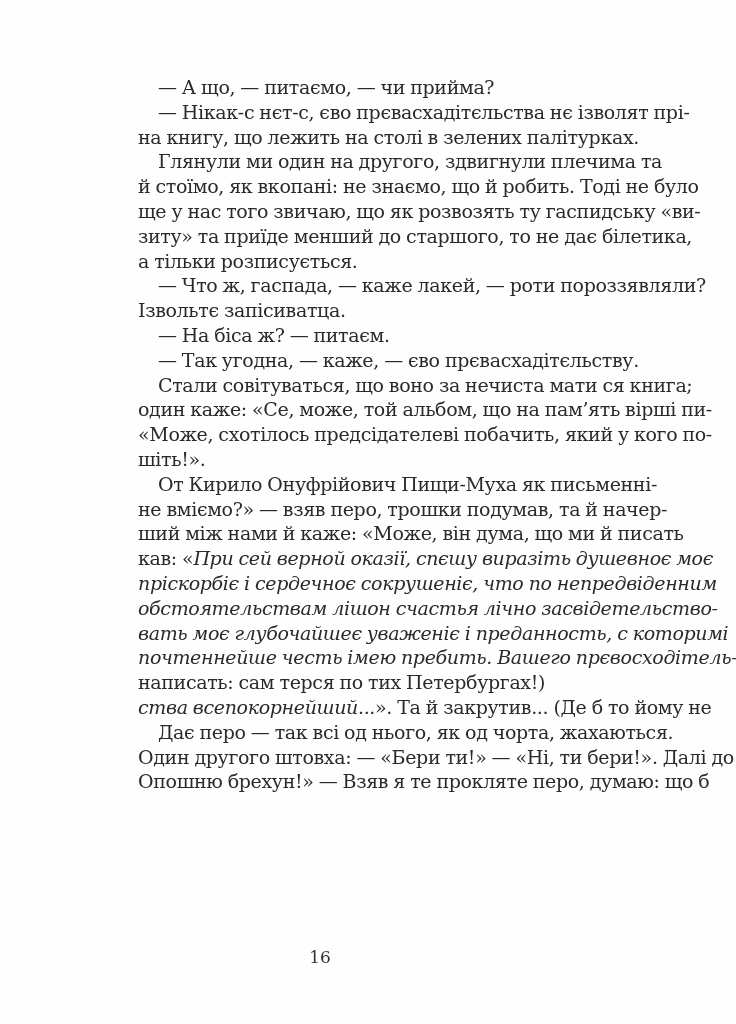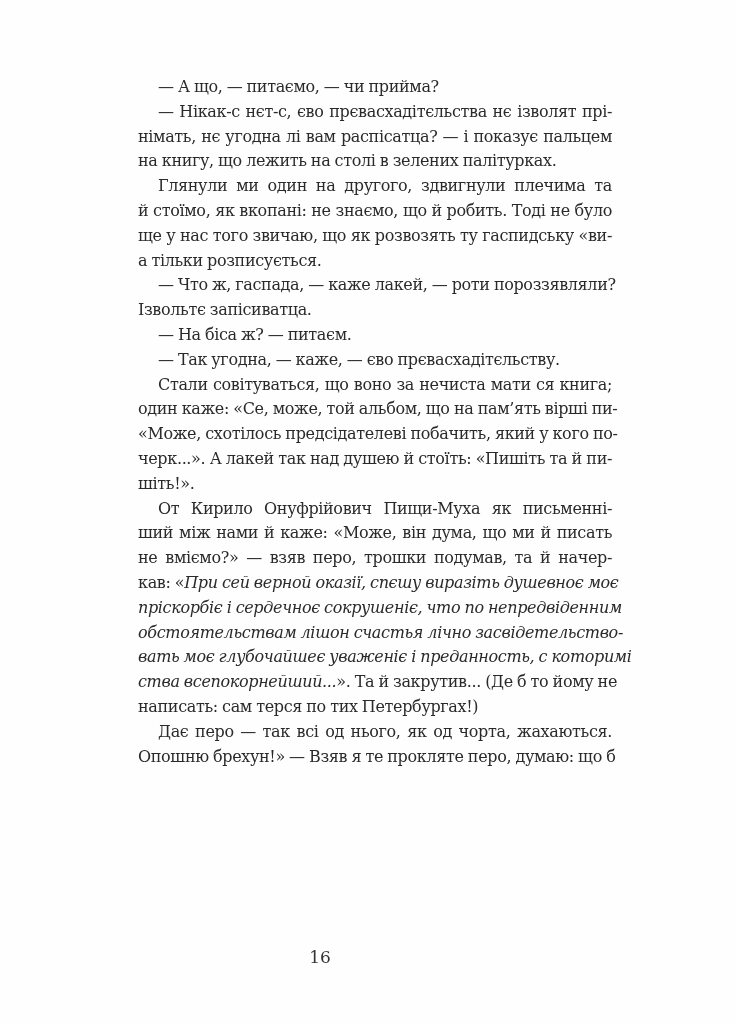--- a/index.html
+++ b/index.html
@@ -7,21 +7,21 @@
     width: 736px; height: 1024px; background: #ffffff; overflow: hidden;
     position: relative;
   }
   .page {
     position: absolute; left: 0; top: 0; width: 736px; height: 1024px;
     background: #fefefe;
   }
   .text-block {
     position: absolute; left: 138px; top: 75px; width: 474px;
     font-family: "DejaVu Serif", "Liberation Serif", serif;
-    font-size: 16px; line-height: 24.8px; color: #2a2a2a;
+    font-size: 19px; line-height: 24.8px; color: #2a2a2a;
   }
   .line {
     display: block; white-space: nowrap; height: 24.8px;
     text-align: justify; text-align-last: justify;
     letter-spacing: -0.35px; word-spacing: -0.5px;
   }
   .line.indent { padding-left: 20px; }
   .line.last { text-align-last: left; }
   .it { font-style: italic; }
   .page-number {
@@ -30,41 +30,42 @@
     font-size: 17px; color: #333;
   }
 </style>
 </head>
 <body>
 
 <div class="page">
   <div class="text-block" id="text-block">
       <span class="line indent last">— А що, — питаємо, — чи прийма?</span>
       <span class="line indent">— Нікак-с нєт-с, єво прєвасхадітєльства нє ізволят прі-</span>
-      <span class="line">німать, нє угодна лі вам распісатца? — і показує пальцем</span>
       <span class="line last">на книгу, що лежить на столі в зелених палітурках.</span>
       <span class="line indent">Глянули ми один на другого, здвигнули плечима та</span>
       <span class="line">й стоїмо, як вкопані: не знаємо, що й робить. Тоді не було</span>
       <span class="line">ще у нас того звичаю, що як розвозять ту гаспидську «ви-</span>
+      <span class="line">зиту» та приїде менший до старшого, то не дає білетика,</span>
       <span class="line last">а тільки розписується.</span>
       <span class="line indent">— Что ж, гаспада, — каже лакей, — роти пороззявляли?</span>
       <span class="line last">Ізвольтє запісиватца.</span>
       <span class="line indent last">— На біса ж? — питаєм.</span>
       <span class="line indent last">— Так угодна, — каже, — єво прєвасхадітєльству.</span>
       <span class="line indent">Стали совітуваться, що воно за нечиста мати ся книга;</span>
       <span class="line">один каже: «Се, може, той альбом, що на пам’ять вірші пи-</span>
       <span class="line">«Може, схотілось предсідателеві побачить, який у кого по-</span>
-      <span class="line">черк...». А лакей так над душею й стоїть: «Пишіть та й пи-</span>
       <span class="line last">шіть!».</span>
       <span class="line indent">От Кирило Онуфрійович Пищи-Муха як письменні-</span>
+      <span class="line">не вміємо?» — взяв перо, трошки подумав, та й начер-</span>
       <span class="line">ший між нами й каже: «Може, він дума, що ми й писать</span>
-      <span class="line">не вміємо?» — взяв перо, трошки подумав, та й начер-</span>
       <span class="line"><span>кав: «</span><span class="it">При сей верной оказії, спєшу виразіть душевноє моє</span></span>
       <span class="line it">пріскорбіє і сердечноє сокрушеніє, что по непредвіденним</span>
       <span class="line it">обстоятельствам лішон счастья лічно засвідетельство-</span>
       <span class="line it">вать моє глубочайшеє уваженіє і преданность, с которимі</span>
+      <span class="line it">почтеннейше честь імею пребить. Вашего прєвосходітель-</span>
+      <span class="line last">написать: сам терся по тих Петербургах!)</span>
       <span class="line"><span class="it">ства всепокорнейший...</span><span>». Та й закрутив... (Де б то йому не</span></span>
-      <span class="line last">написать: сам терся по тих Петербургах!)</span>
       <span class="line indent">Дає перо — так всі од нього, як од чорта, жахаються.</span>
+      <span class="line">Один другого штовха: — «Бери ти!» — «Ні, ти бери!». Далі до</span>
       <span class="line">Опошню брехун!» — Взяв я те прокляте перо, думаю: що б</span>
     </div>
   <div class="page-number">16</div>
 </div>
 
 </body></html>

